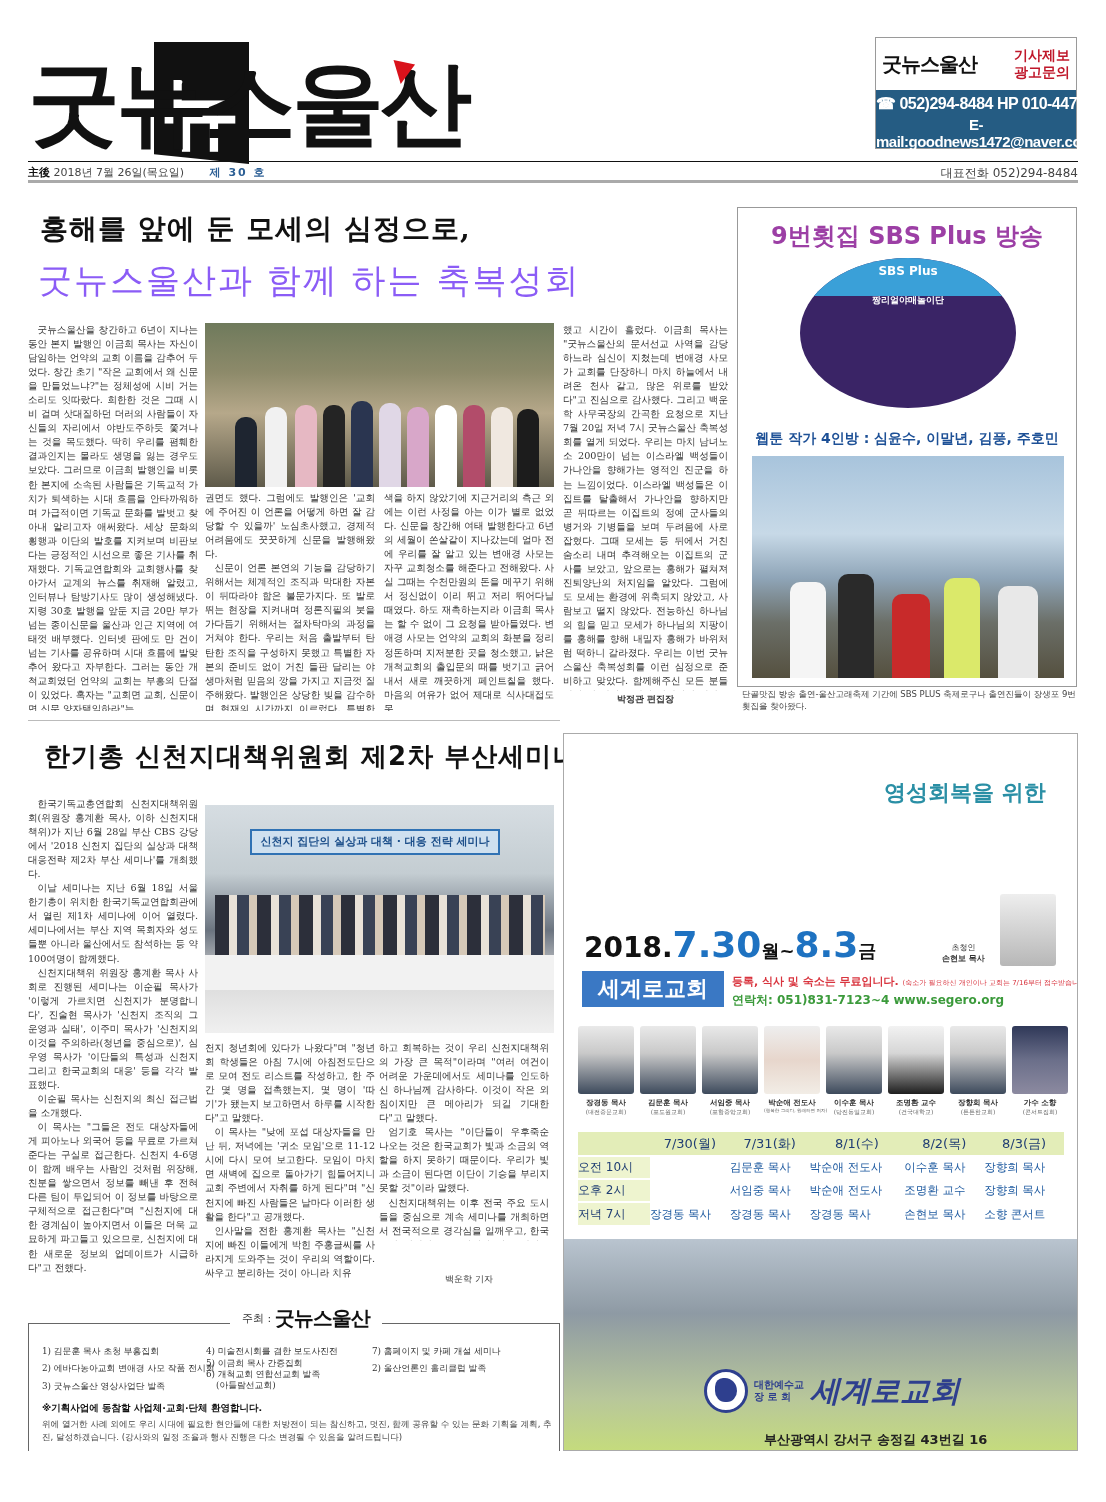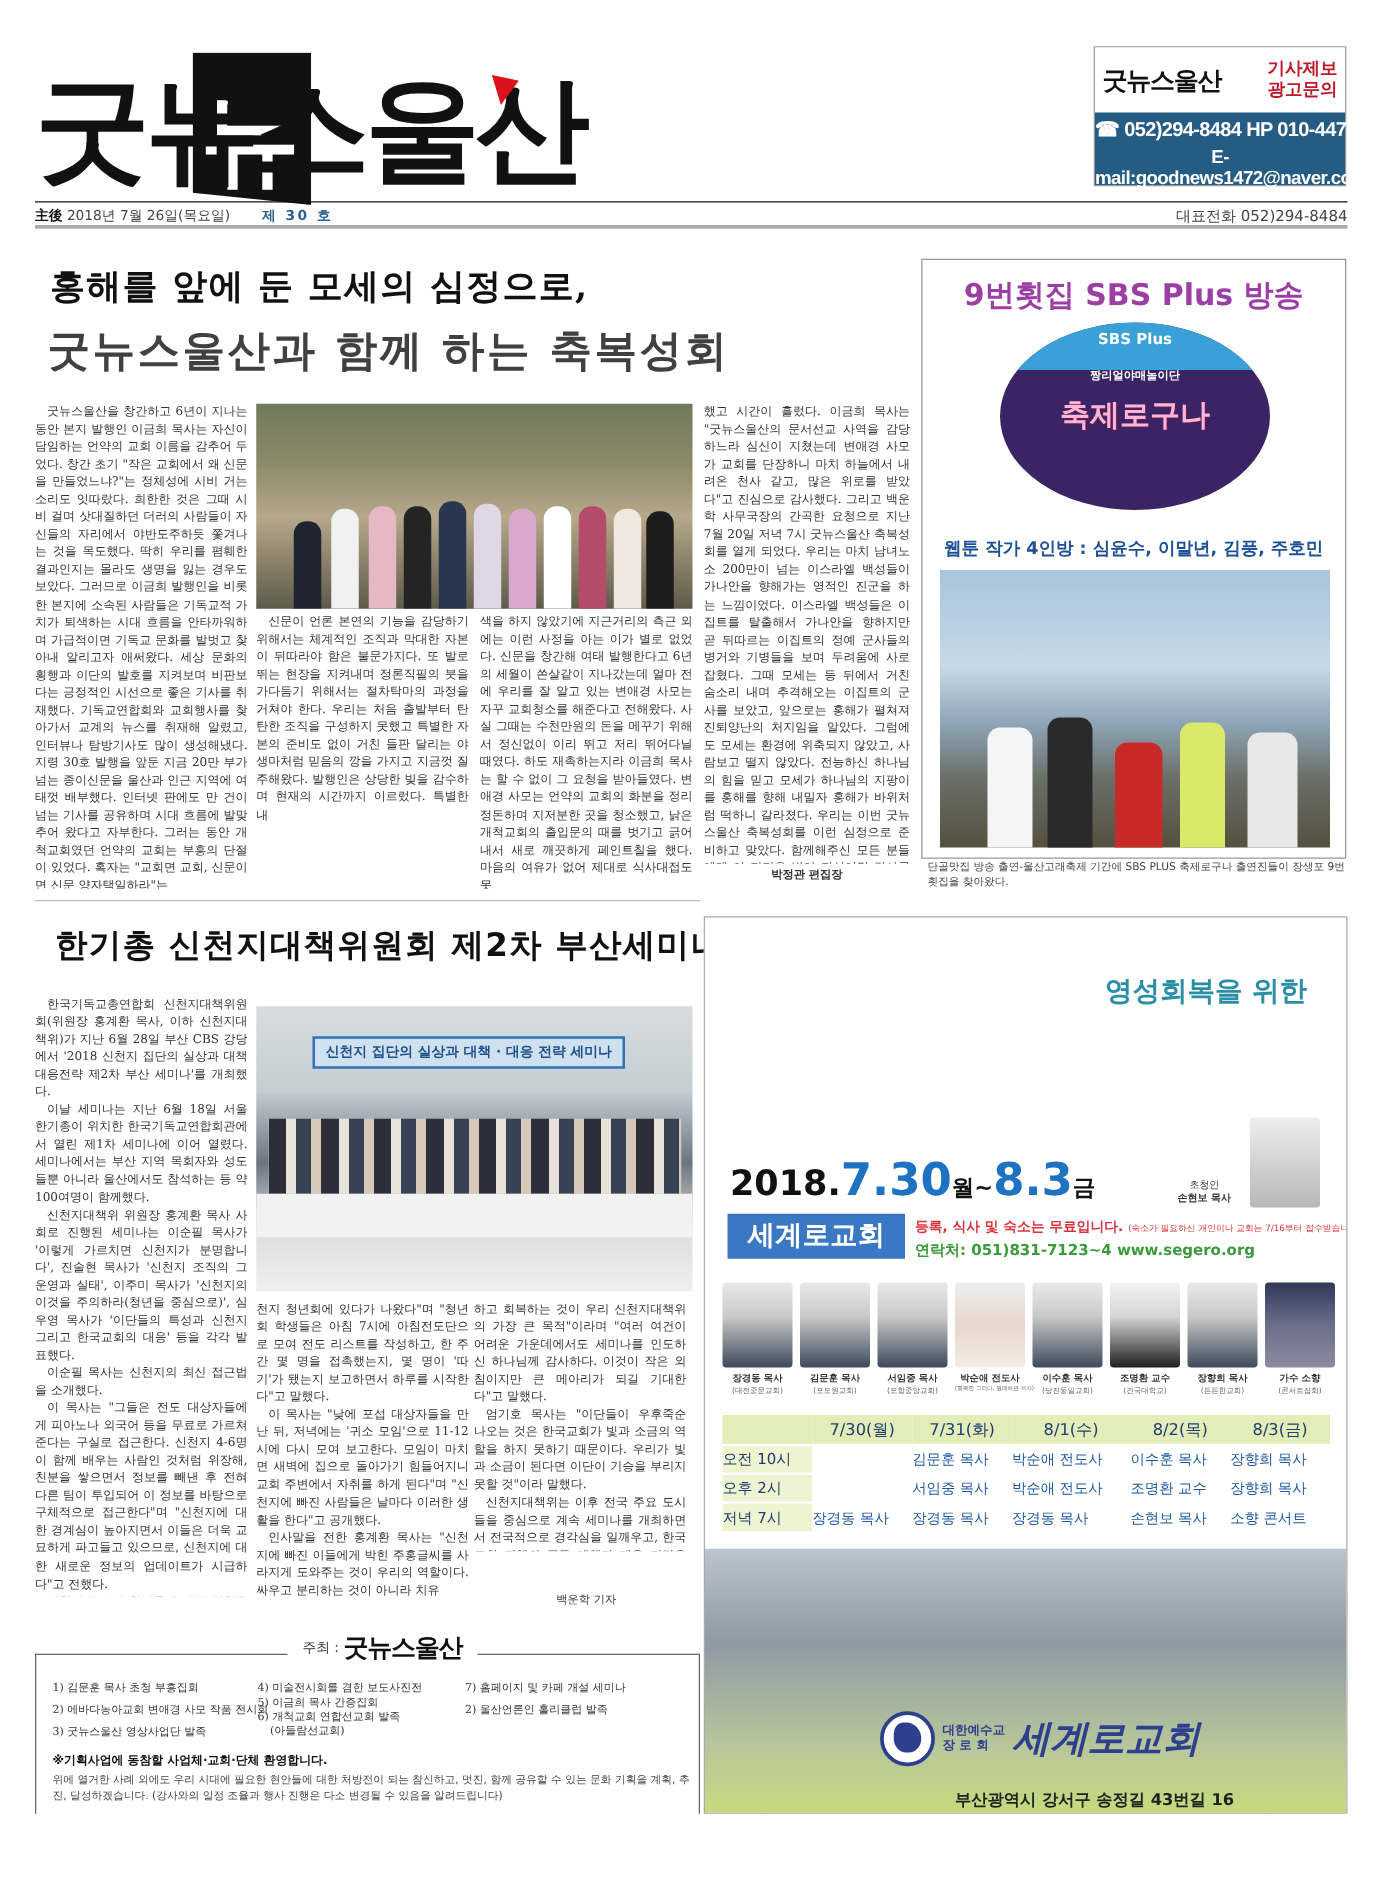--- a/index.html
+++ b/index.html
@@ -17,21 +17,21 @@
 .contact-bottom{height:58px;background:#255c83;color:#fff;font-family:"Liberation Sans",sans-serif;text-align:center;padding-top:4px}
 .contact-bottom .ph{font-size:16px;font-weight:bold;letter-spacing:-0.5px;white-space:nowrap}
 .contact-bottom .em{font-size:15px;font-weight:bold;letter-spacing:-0.5px;margin-top:3px}
 .rule-top{left:28px;top:161px;width:1050px;height:1px;background:#111}
 .rule-bot{left:28px;top:180px;width:1050px;height:3px;background:#aaa}
 .dateline{left:28px;top:165px;font-size:11px;color:#444;white-space:nowrap}
 .dateline b.host{color:#111;font-weight:bold}
 .dateline .issue{color:#2c5f95;font-weight:bold;margin-left:22px;letter-spacing:2px}
 .rep-phone{right:28px;top:165px;font-size:12px;color:#444}
 .head1{left:40px;top:210px;font-family:"DejaVu Serif",serif;font-weight:bold;font-size:28px;letter-spacing:1px;color:#111;white-space:nowrap}
-.head2{left:38px;top:258px;font-weight:bold;font-size:34px;letter-spacing:2px;color:#404040;white-space:nowrap}
+.head2{left:38px;top:258px;font-weight:normal;font-size:34px;letter-spacing:2px;color:#8b5cf6;white-space:nowrap}
 .body-text{font-family:"DejaVu Serif",serif;font-size:9.6px;line-height:14.05px;color:#333;text-align:justify;overflow:hidden}
 .body-text p{text-indent:1em}
 .col{position:absolute}
 .photo{position:absolute;overflow:hidden}
 .photo1{left:205px;top:323px;width:349px;height:164px;background:linear-gradient(180deg,#6f7a5c 0%,#8d8a6a 30%,#b6a88a 55%,#5e5a4a 100%)}
 .person{position:absolute;bottom:0;border-radius:10px 10px 0 0}
 .byline{font-size:9px;color:#333;text-align:center;font-weight:bold}
 .sbs-box{left:737px;top:207px;width:340px;height:480px;border:1px solid #999;background:#fff}
 .sbs-title{position:absolute;left:0;width:100%;top:12px;text-align:center;color:#9c3fa5;font-weight:bold;font-size:24px;letter-spacing:0px}
 .sbs-oval{position:absolute;left:62px;top:50px;width:216px;height:150px;border-radius:50%;overflow:hidden;background:#3a2466}
@@ -130,38 +130,38 @@
   <div class="person" style="left:146px;width:22px;height:86px;background:#2a3550"></div>
   <div class="person" style="left:174px;width:22px;height:84px;background:#e0d7e6"></div>
   <div class="person" style="left:202px;width:22px;height:80px;background:#d8a7c9"></div>
   <div class="person" style="left:230px;width:22px;height:82px;background:#ffffff"></div>
   <div class="person" style="left:258px;width:22px;height:82px;background:#b24c6a"></div>
   <div class="person" style="left:286px;width:22px;height:80px;background:#f0e8e0"></div>
   <div class="person" style="left:312px;width:22px;height:78px;background:#1c1c1c"></div>
 </div>
 
 <div class="col body-text" style="left:205px;top:491px;width:170px;height:220px">
+  <div>권면도 했다. 그럼에도 발행인은 '교회에 주어진 이 언론을 어떻게 하면 잘 감당할 수 있을까' 노심초사했고, 경제적 어려움에도 꿋꿋하게 신문을 발행해왔다.</div>
   <p>신문이 언론 본연의 기능을 감당하기 위해서는 체계적인 조직과 막대한 자본이 뒤따라야 함은 불문가지다. 또 발로 뛰는 현장을 지켜내며 정론직필의 붓을 가다듬기 위해서는 절차탁마의 과정을 거쳐야 한다. 우리는 처음 출발부터 탄탄한 조직을 구성하지 못했고 특별한 자본의 준비도 없이 거친 들판 달리는 야생마처럼 믿음의 깡을 가지고 지금껏 질주해왔다. 발행인은 상당한 빚을 감수하며 현재의 시간까지 이르렀다. 특별한 내</p>
 </div>
 
 <div class="col body-text" style="left:384px;top:491px;width:170px;height:220px">
   <div>색을 하지 않았기에 지근거리의 측근 외에는 이런 사정을 아는 이가 별로 없었다. 신문을 창간해 여태 발행한다고 6년의 세월이 쏜살같이 지나갔는데 얼마 전에 우리를 잘 알고 있는 변애경 사모는 자꾸 교회청소를 해준다고 전해왔다. 사실 그때는 수천만원의 돈을 메꾸기 위해서 정신없이 이리 뛰고 저리 뛰어다닐 때였다. 하도 재촉하는지라 이금희 목사는 할 수 없이 그 요청을 받아들였다. 변애경 사모는 언약의 교회의 화분을 정리정돈하며 지저분한 곳을 청소했고, 낡은 개척교회의 출입문의 때를 벗기고 긁어내서 새로 깨끗하게 페인트칠을 했다. 마음의 여유가 없어 제대로 식사대접도 못</div>
 </div>
 
 <div class="col body-text" style="left:563px;top:323px;width:165px;height:368px">
   <div>했고 시간이 흘렀다. 이금희 목사는 "굿뉴스울산의 문서선교 사역을 감당하느라 심신이 지쳤는데 변애경 사모가 교회를 단장하니 마치 하늘에서 내려온 천사 같고, 많은 위로를 받았다"고 진심으로 감사했다. 그리고 백운학 사무국장의 간곡한 요청으로 지난 7월 20일 저녁 7시 굿뉴스울산 축복성회를 열게 되었다. 우리는 마치 남녀노소 200만이 넘는 이스라엘 백성들이 가나안을 향해가는 영적인 진군을 하는 느낌이었다. 이스라엘 백성들은 이집트를 탈출해서 가나안을 향하지만 곧 뒤따르는 이집트의 정예 군사들의 병거와 기병들을 보며 두려움에 사로잡혔다. 그때 모세는 등 뒤에서 거친 숨소리 내며 추격해오는 이집트의 군사를 보았고, 앞으로는 홍해가 펼쳐져 진퇴양난의 처지임을 알았다. 그럼에도 모세는 환경에 위축되지 않았고, 사람보고 떨지 않았다. 전능하신 하나님의 힘을 믿고 모세가 하나님의 지팡이를 홍해를 향해 내밀자 홍해가 바위처럼 떡하니 갈라졌다. 우리는 이번 굿뉴스울산 축복성회를 이런 심정으로 준비하고 맞았다. 함께해주신 모든 분들에게 이 지면을 빌어 진심어린 감사를 올려드린다.</div>
 </div>
 <div class="abs byline" style="left:563px;top:693px;width:165px">박정관 편집장</div>
 
 <div class="abs sbs-box">
   <div class="sbs-title">9번횟집 SBS Plus 방송</div>
   <div class="sbs-oval">
     <div class="hdr">SBS Plus</div>
     <div class="sub">짱리얼야매놀이단</div>
-    <div class="main" style="top:58px">축제로구나</div>
   </div>
   <div class="sbs-caption-in">웹툰 작가 4인방 : 심윤수, 이말년, 김풍, 주호민</div>
   <div class="sbs-photo">
     <div class="person" style="left:38px;width:36px;height:96px;background:#f5f5f5"></div>
     <div class="person" style="left:86px;width:36px;height:104px;background:#2a2a2a"></div>
     <div class="person" style="left:140px;width:38px;height:84px;background:#c82a2a"></div>
     <div class="person" style="left:192px;width:36px;height:100px;background:#dbe96a"></div>
     <div class="person" style="left:246px;width:40px;height:92px;background:#e8e8e8"></div>
   </div>
 </div>

